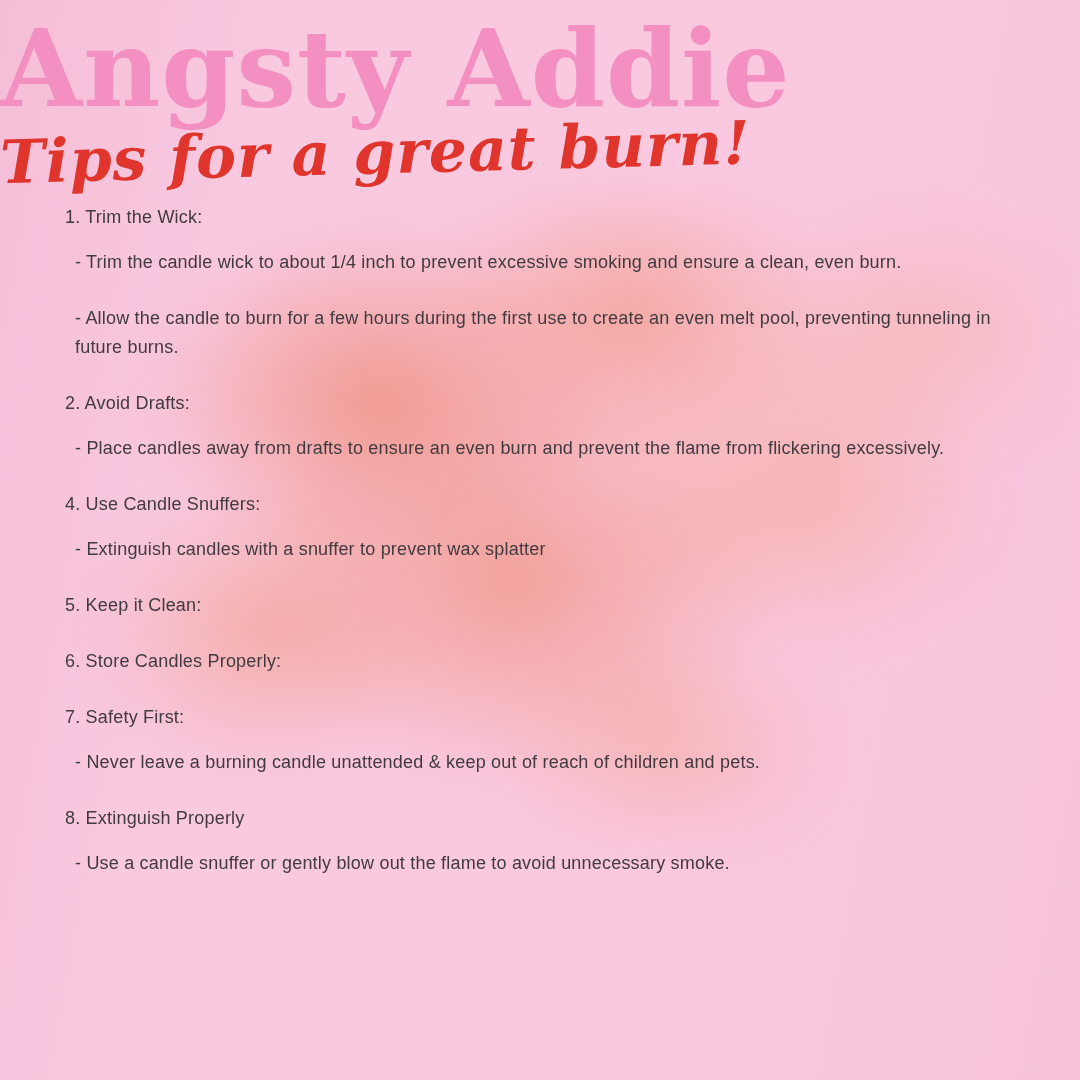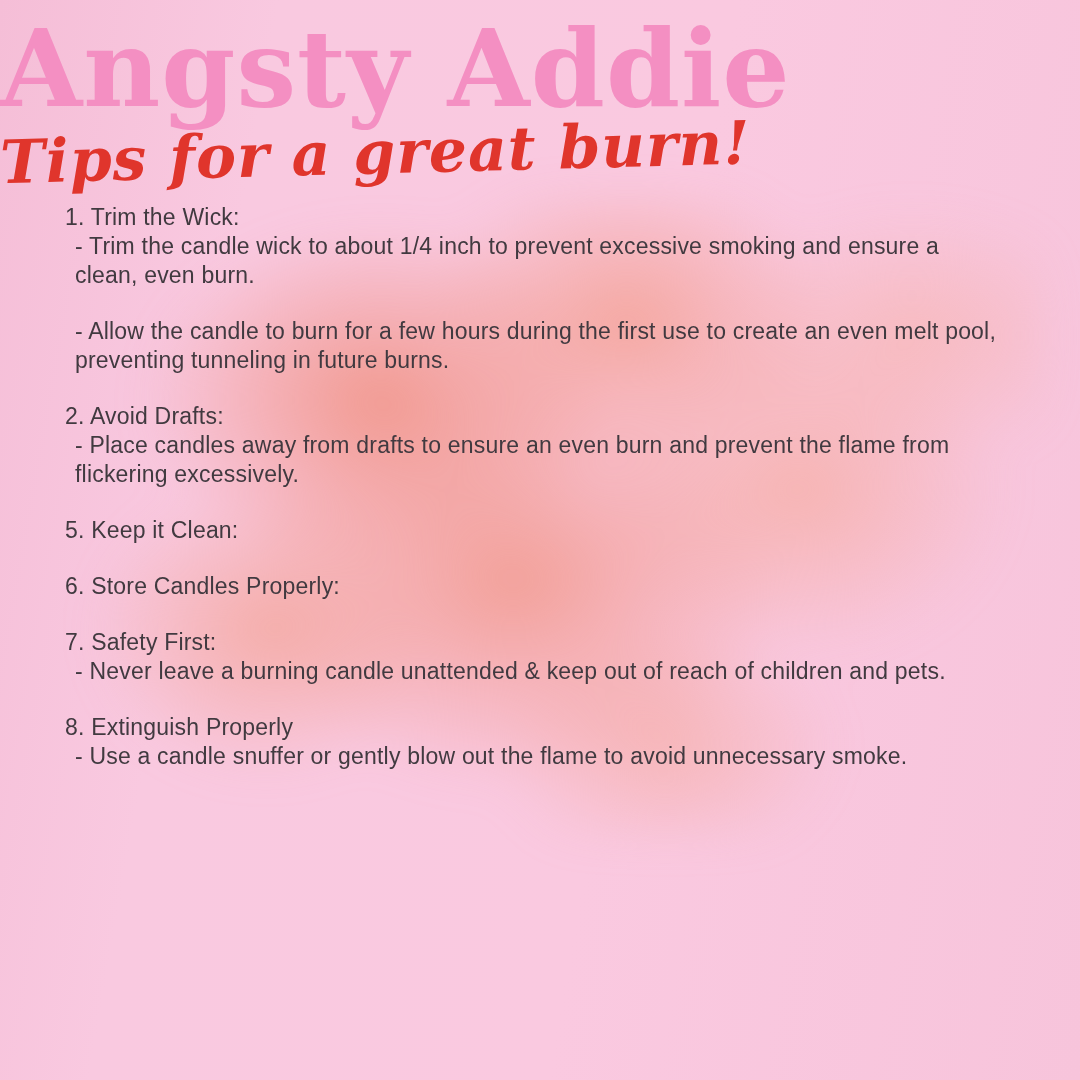--- a/index.html
+++ b/index.html
@@ -54,32 +54,32 @@
     font-size: 60px;
     line-height: 1.15;
     letter-spacing: 1px;
     color: #e0352c;
     transform: rotate(-1.5deg);
   }
   .tips {
     width: 950px;
     margin: 20px auto 0;
     color: #413a40;
-    font-size: 23px;
+    font-size: 18px;
     line-height: 29px;
     letter-spacing: 0.2px;
   }
   .tip {
     margin-bottom: 27px;
   }
   .tip-title {
     margin: 0;
   }
   .tip-body {
-    margin: 0 auto;
+    margin: 16px auto;
     max-width: 930px;
   }
 </style>
 </head>
 <body>
 
 <div class="canvas">
   <div class="splash"></div>
 
   <div class="content">
@@ -92,20 +92,24 @@
         <p class="tip-body">- Trim the candle wick to about 1/4 inch to prevent excessive smoking and ensure a clean, even burn.</p>
       </div>
       <div class="tip">
         <p class="tip-body">- Allow the candle to burn for a few hours during the first use to create an even melt pool, preventing tunneling in future burns.</p>
       </div>
       <div class="tip">
         <p class="tip-title">2. Avoid Drafts:</p>
         <p class="tip-body">- Place candles away from drafts to ensure an even burn and prevent the flame from flickering excessively.</p>
       </div>
       <div class="tip">
+        <p class="tip-title">4. Use Candle Snuffers:</p>
+        <p class="tip-body">- Extinguish candles with a snuffer to prevent wax splatter</p>
+      </div>
+      <div class="tip">
         <p class="tip-title">5. Keep it Clean:</p>
       </div>
       <div class="tip">
         <p class="tip-title">6. Store Candles Properly:</p>
       </div>
       <div class="tip">
         <p class="tip-title">7. Safety First:</p>
         <p class="tip-body">- Never leave a burning candle unattended &amp; keep out of reach of children and pets.</p>
       </div>
       <div class="tip">

